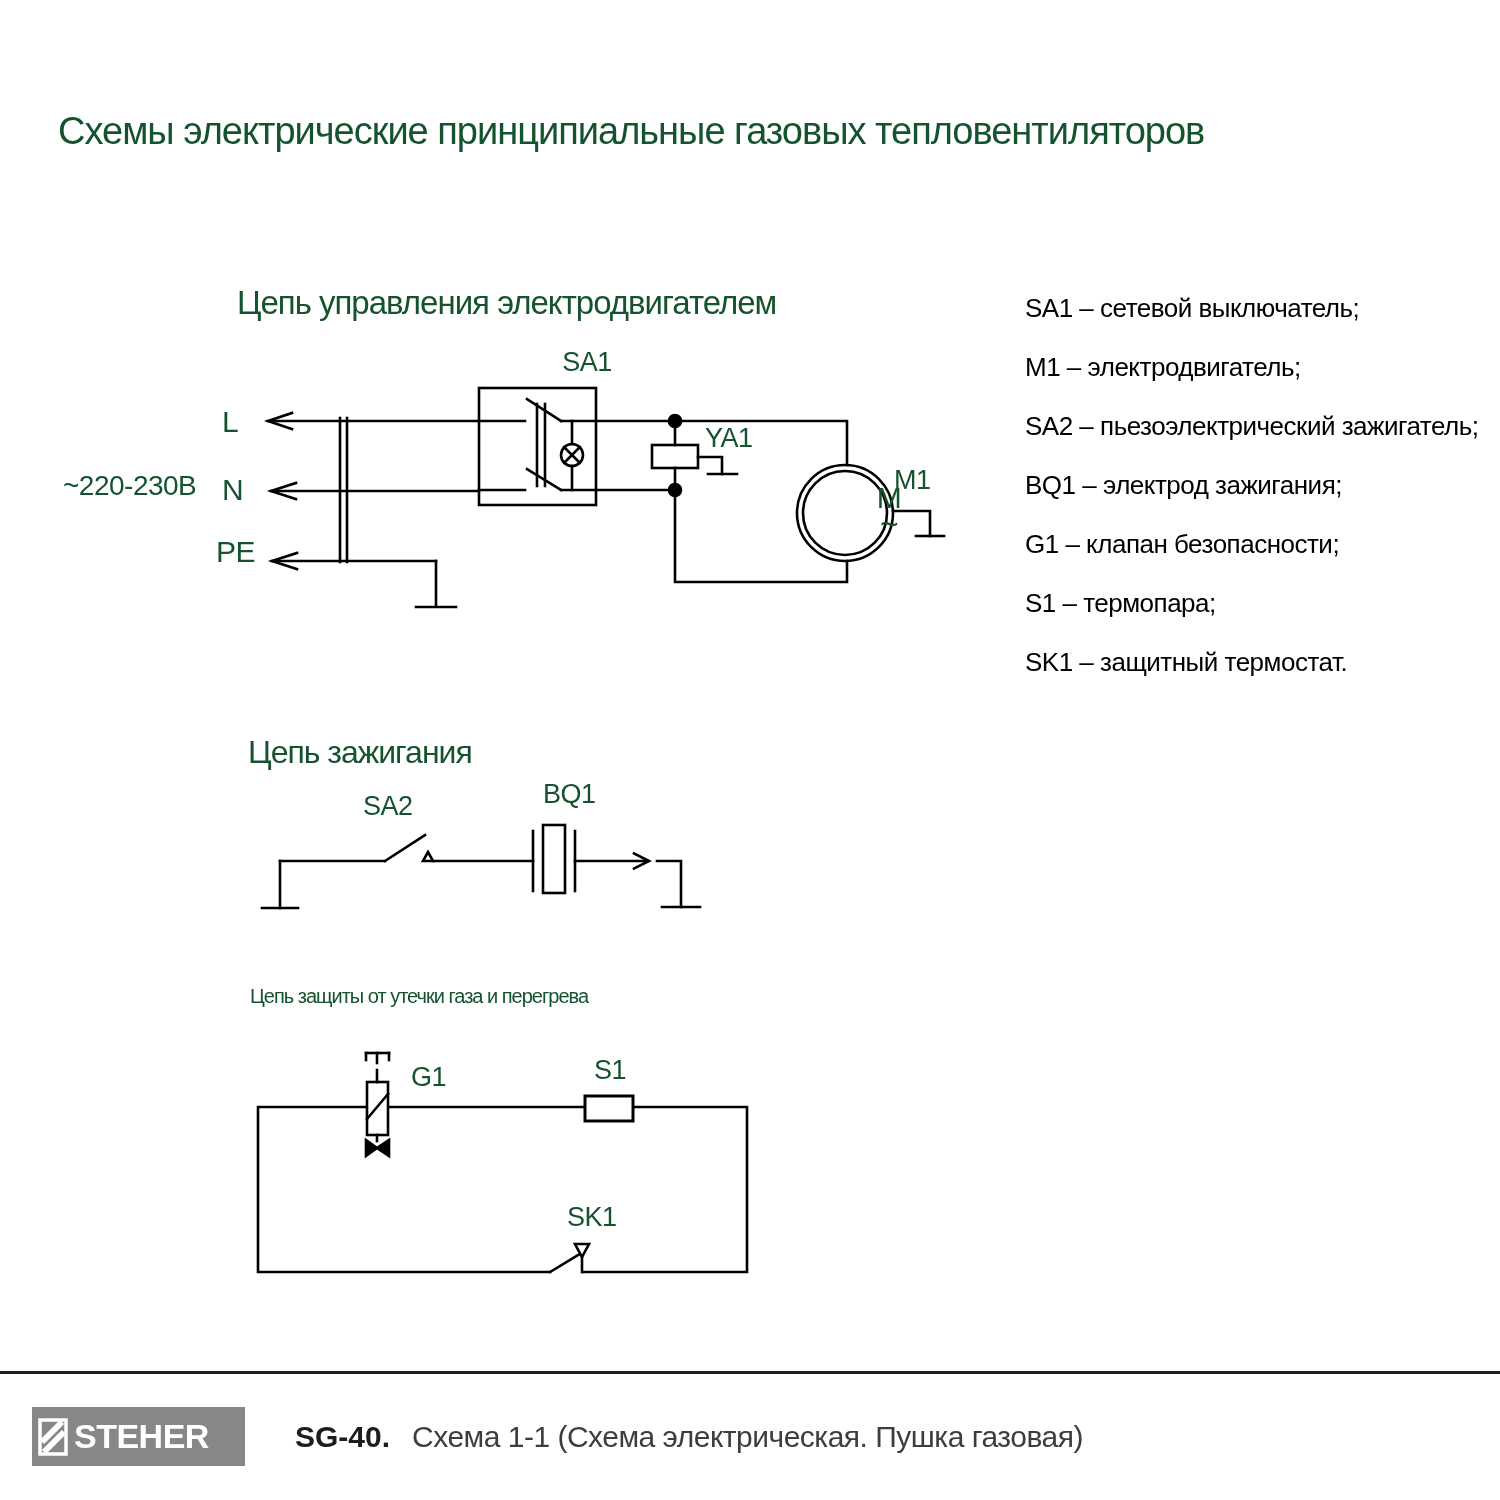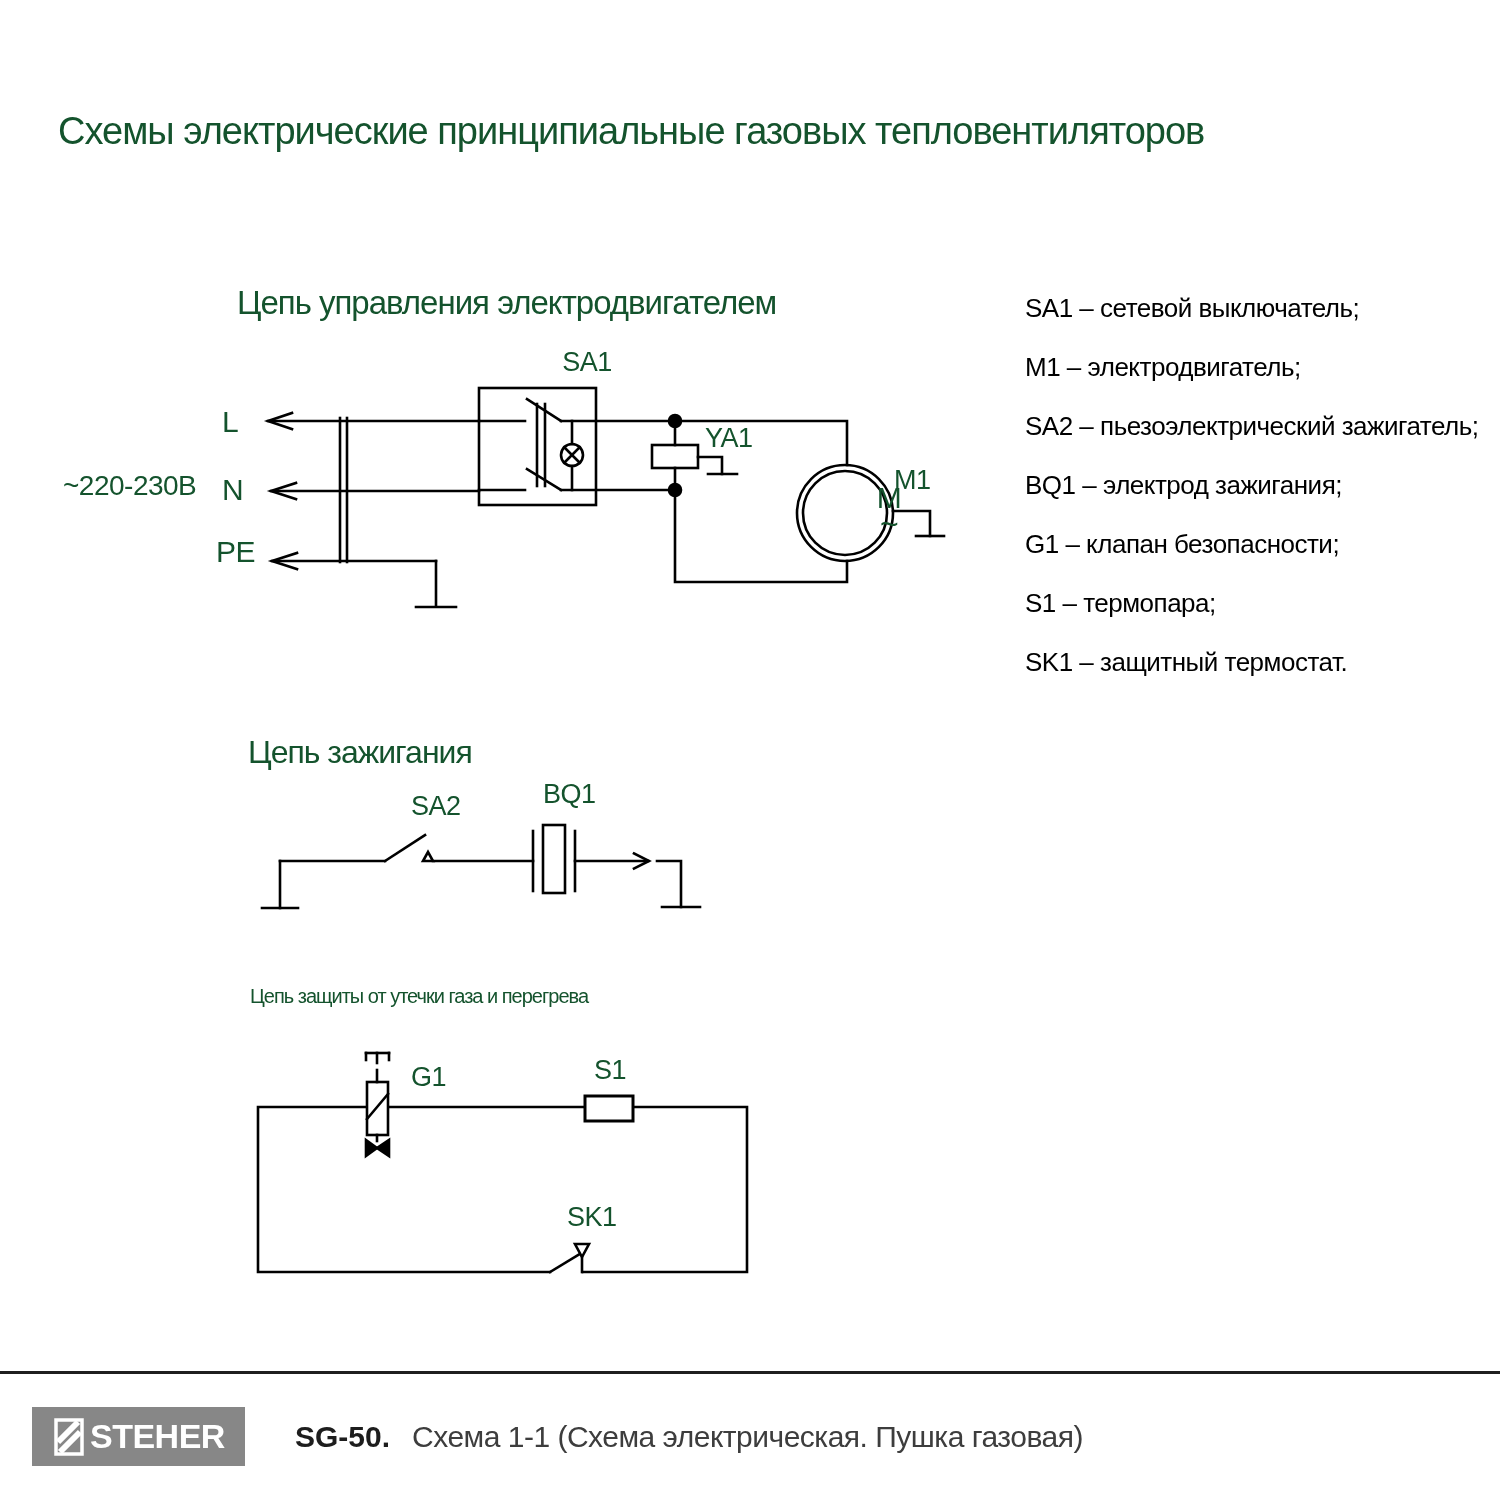--- a/index.html
+++ b/index.html
@@ -11,21 +11,21 @@
   .page-title{left:58px;top:110px;font-size:38px;letter-spacing:-1px;}
   .sec-title{font-size:33px;letter-spacing:-1px;}
   .comp{font-size:27px;}
   .center{transform:translateX(-50%);margin-left:44px;}
   .legend{position:absolute;left:1025px;top:295px;display:flex;flex-direction:column;row-gap:33px;justify-content:space-between;}
   .legend-item{font-size:26px;line-height:26px;white-space:nowrap;letter-spacing:-0.5px;}
   svg{display:block;}
   .wires{position:absolute;left:0;top:0;}
   .footer-divider{position:absolute;left:0;top:1371px;width:1500px;height:3px;background:#1f1f1f;}
   .brand-logo{position:absolute;left:32px;top:1407px;width:213px;height:59px;background:#878787;
-    display:flex;align-items:center;padding-left:22px;box-sizing:border-box;}
+    display:flex;align-items:center;padding-left:6px;box-sizing:border-box;}
   .brand-name{color:#ffffff;font-weight:700;font-size:34px;letter-spacing:-0.5px;margin-left:6px;}
   .footer-caption{position:absolute;left:295px;top:1420px;font-size:30px;white-space:nowrap;}
   .footer-model{font-weight:700;color:#1d1d1d;}
   .footer-text{color:#3d3d3d;margin-left:22px;letter-spacing:-0.5px;}
 </style>
 </head>
 <body>
 
 <div class="canvas">
 
@@ -142,21 +142,21 @@
   <div class="lbl comp" style="left:222px;top:473px;font-size:30px;">N</div>
   <div class="lbl comp" style="left:216px;top:535px;font-size:30px;">PE</div>
 
   <div class="lbl comp center" style="left:543px;top:347px;">SA1</div>
   <div class="lbl comp" style="left:705px;top:423px;">YA1</div>
   <div class="lbl comp" style="left:894px;top:465px;">M1</div>
   <div class="lbl center" style="left:845px;top:481px;font-size:30px;">M</div>
   <div class="lbl center" style="left:845px;top:506px;font-size:32px;">~</div>
 
   <div class="lbl sec-title" style="left:248px;top:734px;font-size:32px;">Цепь зажигания</div>
-  <div class="lbl comp" style="left:363px;top:791px;margin-left:48px;">SA2</div>
+  <div class="lbl comp" style="left:363px;top:791px;">SA2</div>
   <div class="lbl comp" style="left:543px;top:779px;">BQ1</div>
 
   <div class="lbl sec-title" style="left:250px;top:985px;font-size:20px;">Цепь защиты от утечки газа и перегрева</div>
   <div class="lbl comp" style="left:411px;top:1062px;">G1</div>
   <div class="lbl comp" style="left:594px;top:1055px;">S1</div>
   <div class="lbl comp" style="left:567px;top:1202px;">SK1</div>
 
   <div class="legend">
     <div class="legend-item">SA1 – сетевой выключатель;</div>
     <div class="legend-item">M1 – электродвигатель;</div>
@@ -172,16 +172,16 @@
   <div class="brand-logo">
     <svg width="30" height="38" viewBox="0 0 30 38">
       <rect x="2" y="2" width="26" height="34" fill="none" stroke="#ffffff" stroke-width="3.5"></rect>
       <line x1="4" y1="24" x2="24" y2="4" stroke="#ffffff" stroke-width="6"></line>
       <line x1="6" y1="34" x2="26" y2="14" stroke="#ffffff" stroke-width="6"></line>
     </svg>
     <span class="brand-name">STEHER</span>
   </div>
 
   <div class="footer-caption">
-    <span class="footer-model">SG-50.</span><span class="footer-text">Схема 1-1 (Схема электрическая. Пушка газовая)</span>
+    <span class="footer-model">SG-40.</span><span class="footer-text">Схема 1-1 (Схема электрическая. Пушка газовая)</span>
   </div>
 
 </div>
 
 </body></html>

